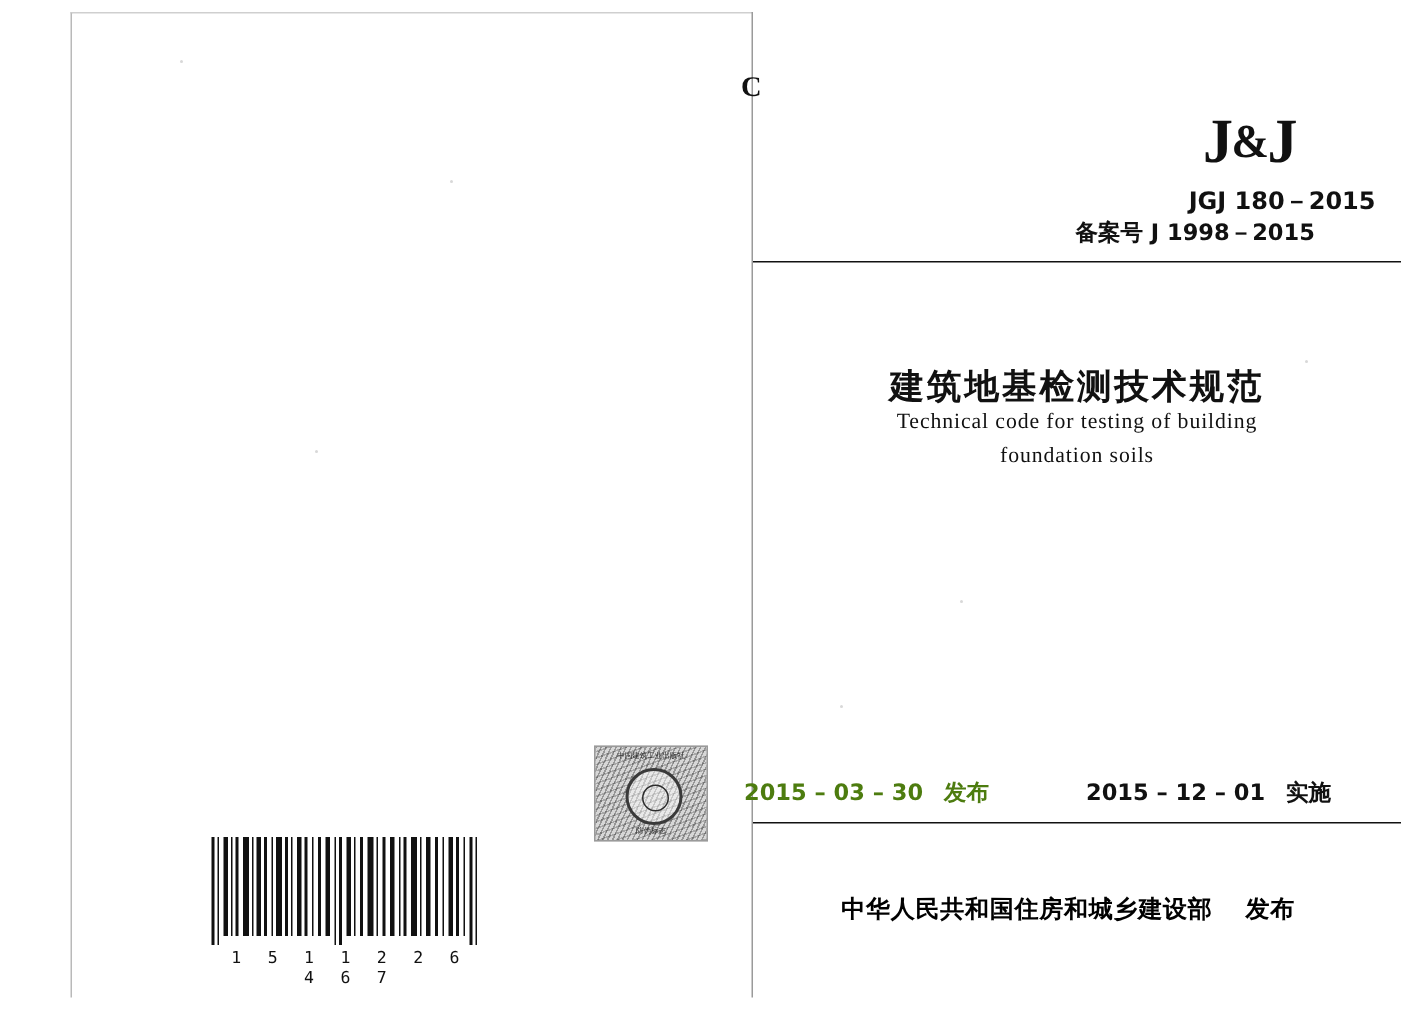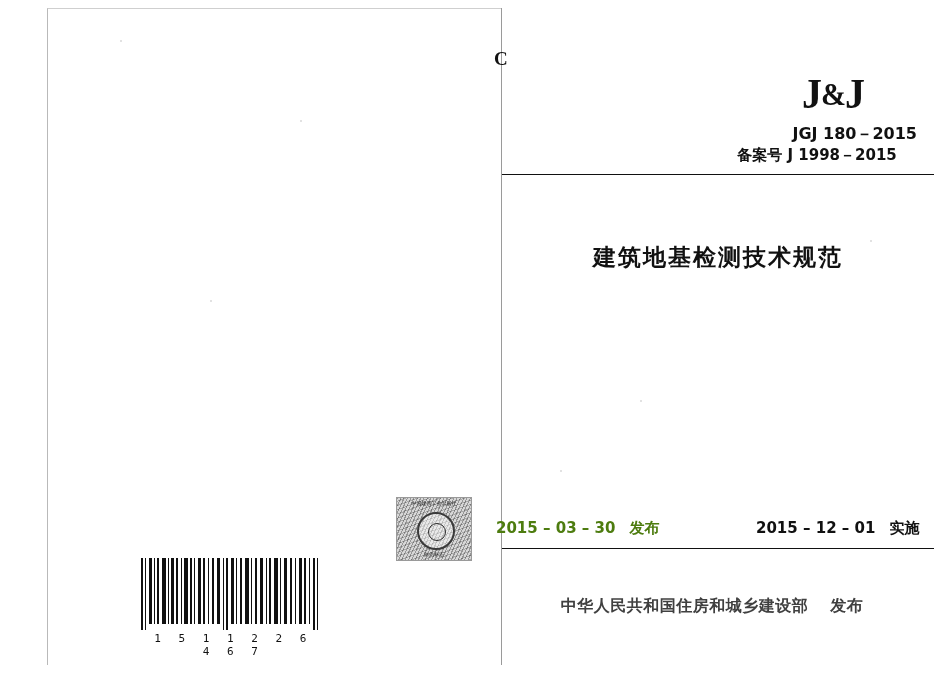--- a/index.html
+++ b/index.html
@@ -211,21 +211,21 @@
     font-family: "DejaVu Sans", sans-serif;
     font-weight: bold;
     font-size: 16px;
     color: #111;
   }
   .record-no {
     position: absolute;
     left: 215px;
     top: 138px;
     width: 200px;
-    text-align: center;
+    text-align: left;
     font-family: "DejaVu Sans", sans-serif;
     font-weight: bold;
     font-size: 15px;
     color: #111;
   }
 
   .rule-top {
     position: absolute;
     left: 0px;
     top: 166px;
@@ -282,35 +282,34 @@
   .date-issue .gap { display: inline-block; width: 14px; }
   .date-effect {
     position: absolute;
     left: 222px;
     top: 511px;
     font-family: "DejaVu Sans", sans-serif;
     font-weight: bold;
     font-size: 15px;
     color: #111;
     white-space: nowrap;
-    margin-left: 32px;
   }
   .date-effect .gap { display: inline-block; width: 14px; }
 
   .publisher {
     position: absolute;
     left: -10px;
     top: 588px;
     width: 440px;
     text-align: center;
     font-family: "DejaVu Sans", sans-serif;
     font-weight: bold;
     font-size: 16px;
     letter-spacing: 0.5px;
-    color: #404040;
+    color: #000000;
     white-space: nowrap;
   }
   .publisher .gap { display: inline-block; width: 22px; }
 
   
   .speck {
     position: absolute;
     background: #d8d8d8;
     border-radius: 50%;
   }
@@ -389,20 +388,24 @@
 
       <div class="jgj-logo">J<span class="amp">&amp;</span>J</div>
 
       <div class="code-no">JGJ 180－2015</div>
       <div class="record-no">备案号 J 1998－2015</div>
 
       <div class="rule-top"></div>
 
       <div class="main-title">建筑地基检测技术规范</div>
 
+      <div class="en-title">
+        <div>Technical code for testing of building</div>
+        <div>foundation soils</div>
+      </div>
 
       <div class="date-issue">
         <span>2015 – 03 – 30</span><span class="gap"></span><span>发布</span>
       </div>
 
       <div class="date-effect">
         <span>2015 – 12 – 01</span><span class="gap"></span><span>实施</span>
       </div>
 
       <div class="rule-bottom"></div>

